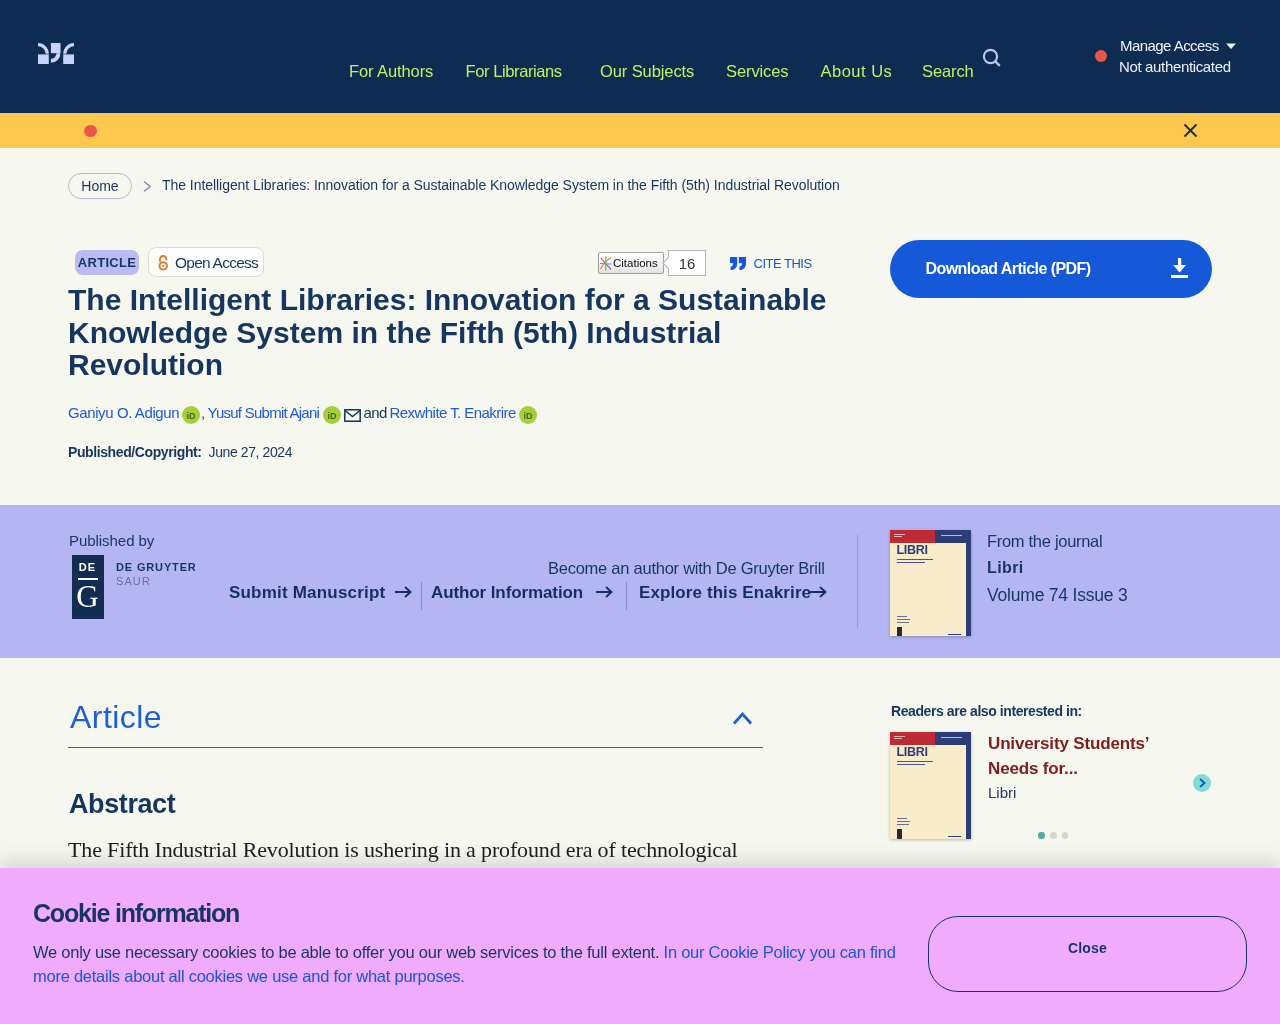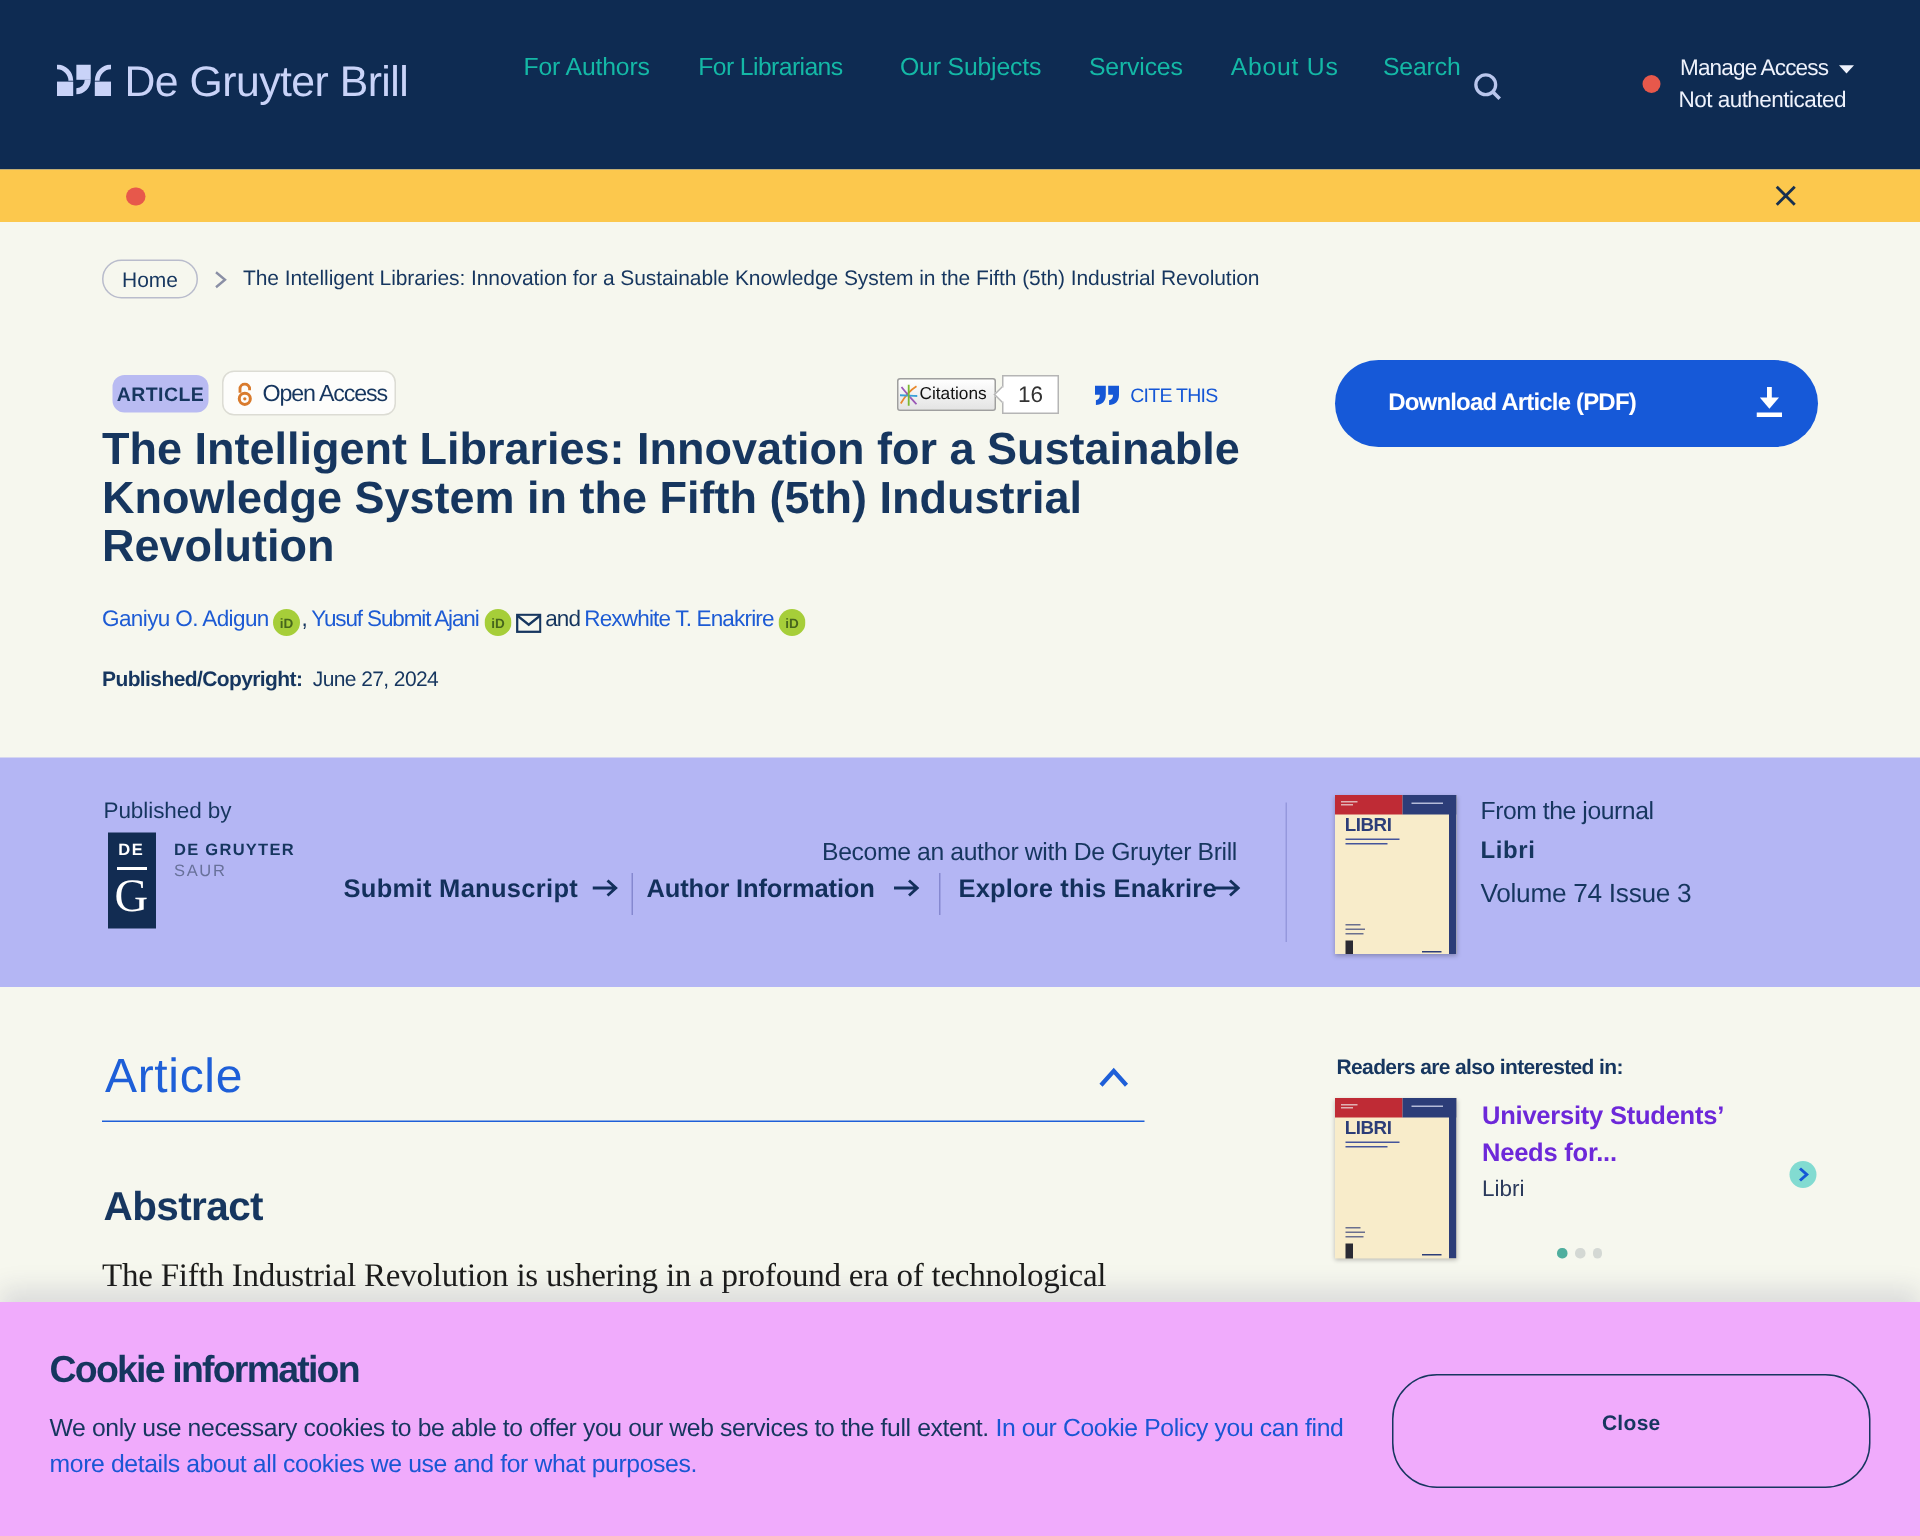--- a/index.html
+++ b/index.html
@@ -4,21 +4,21 @@
 <style>
 * { margin:0; padding:0; box-sizing:border-box; }
 html,body { width:1280px; height:1024px; overflow:hidden; }
 body { font-family:"Liberation Sans", sans-serif; background:#f6f7ee; position:relative; }
 .abs { position:absolute; }
 .nw { white-space:nowrap; }
 
 
 #header { position:absolute; left:0; top:0; width:1280px; height:113px; background:#0e2b52; }
 #logotext { position:absolute; left:83px; top:39px; font-size:28.5px; color:#c9d3f8; letter-spacing:-0.35px; }
-.nav { position:absolute; top:36px; font-size:16.5px; color:#14b8a6; letter-spacing:-0.1px; }
+.nav { position:absolute; top:62px; font-size:16.5px; color:#bef264; letter-spacing:-0.1px; }
 #mgr { position:absolute; top:37px; left:1120px; font-size:15px; color:#eef2fc; letter-spacing:-0.55px; }
 #mgr2 { position:absolute; top:58px; left:1119px; font-size:15px; color:#eef2fc; letter-spacing:-0.35px; }
 .reddot { position:absolute; border-radius:50%; background:#e7584b; }
 
 
 #banner { position:absolute; left:0; top:113px; width:1280px; height:35px; background:#fcc84d; }
 #banner .txt { position:absolute; left:114px; top:8px; font-size:14px; color:#1c2b4a; letter-spacing:-0.15px; }
 #banner a { color:#1a56d4; font-weight:700; text-decoration:none; }
 
 
@@ -82,21 +82,21 @@
 .cov-nt { position:absolute; left:51px; top:4.5px; width:21px; height:1.1px; background:#c3c9e2; opacity:0.9; }
 
 
 #art-h { position:absolute; left:70px; top:699px; font-size:32px; color:#1e5fd8; letter-spacing:0.45px; }
 #art-hr { position:absolute; left:68px; top:746.5px; width:695px; height:1.6px; background:#1e5fd8; }
 #abs-h { position:absolute; left:69px; top:789px; font-size:27px; font-weight:700; color:#16365f; letter-spacing:-0.4px; }
 #abs-txt { position:absolute; left:68px; top:836.5px; font-family:"Liberation Serif", serif; font-size:22px; color:#1d1d1b; white-space:nowrap; letter-spacing:-0.15px; }
 
 
 #readers { position:absolute; left:891px; top:702.5px; font-size:14px; font-weight:700; color:#16365f; letter-spacing:-0.42px; }
-#rd-t1 { position:absolute; left:988px; top:732px; font-size:17px; font-weight:700; color:#6d28d9; line-height:24.5px; letter-spacing:-0.15px; }
+#rd-t1 { position:absolute; left:988px; top:732px; font-size:17px; font-weight:700; color:#7f1d1d; line-height:24.5px; letter-spacing:-0.15px; }
 #rd-libri { position:absolute; left:988px; top:784px; font-size:15px; color:#2b3a5c; }
 #tealbtn { position:absolute; left:1192.5px; top:773.5px; width:18px; height:18px; border-radius:50%; background:#82dbd1; }
 .dot { position:absolute; top:832px; width:6.5px; height:6.5px; border-radius:50%; }
 
 
 #cookie { position:absolute; left:0; top:868px; width:1280px; height:156px; background:#f0abfc; box-shadow:0 -9px 16px rgba(40,40,90,0.13); }
 #cookie h2 { position:absolute; left:33px; top:30.5px; font-size:25px; font-weight:700; color:#16365f; letter-spacing:-1.2px; }
 #cookie p { position:absolute; left:33px; top:71.5px; font-size:16.5px; line-height:24.5px; color:#16365f; letter-spacing:-0.25px; white-space:nowrap; }
 #cookie p a { color:#1a56d4; text-decoration:none; }
 #closebtn { position:absolute; left:928px; top:916px; width:319px; height:76px; border:1.4px solid #16365f; border-radius:30px; }
@@ -109,21 +109,20 @@
   <svg class="abs" style="left:38px; top:43px;" width="36" height="21" viewBox="0 0 36 21">
     <g fill="#c9d3f8">
       <path d="M0,0 A10.8,10.8 0 0 1 10.8,10.8 L7.6,10.8 A7.6,7.6 0 0 0 0,3.2 Z"></path>
       <rect x="0" y="11.4" width="10.8" height="9.6"></rect>
       <rect x="12.9" y="0" width="9.6" height="10.2"></rect>
       <path d="M22.5,10.2 A9.6,9.6 0 0 1 12.9,19.8 L12.9,15.8 A5.6,5.6 0 0 0 18.5,10.2 Z"></path>
       <path d="M36,0 A10.8,10.8 0 0 0 25.2,10.8 L28.4,10.8 A7.6,7.6 0 0 1 36,3.2 Z"></path>
       <rect x="25.2" y="11.4" width="10.8" height="9.6"></rect>
     </g>
   </svg>
-  <div id="logotext" class="nw">De Gruyter Brill</div>
   <div class="nav" style="left:349px;">For Authors</div>
   <div class="nav" style="left:465.5px; letter-spacing:-0.4px;">For Librarians</div>
   <div class="nav" style="left:600px;">Our Subjects</div>
   <div class="nav" style="left:726px;">Services</div>
   <div class="nav" style="left:820.5px; letter-spacing:0.5px;">About Us</div>
   <div class="nav" style="left:922px;">Search</div>
   <svg class="abs" style="left:982px; top:48px;" width="20" height="20" viewBox="0 0 20 20">
     <circle cx="8.5" cy="8.5" r="6.6" fill="none" stroke="#b9c6ec" stroke-width="2.2"></circle>
     <line x1="13.3" y1="13.3" x2="17.8" y2="17.8" stroke="#b9c6ec" stroke-width="2.4"></line>
   </svg>

